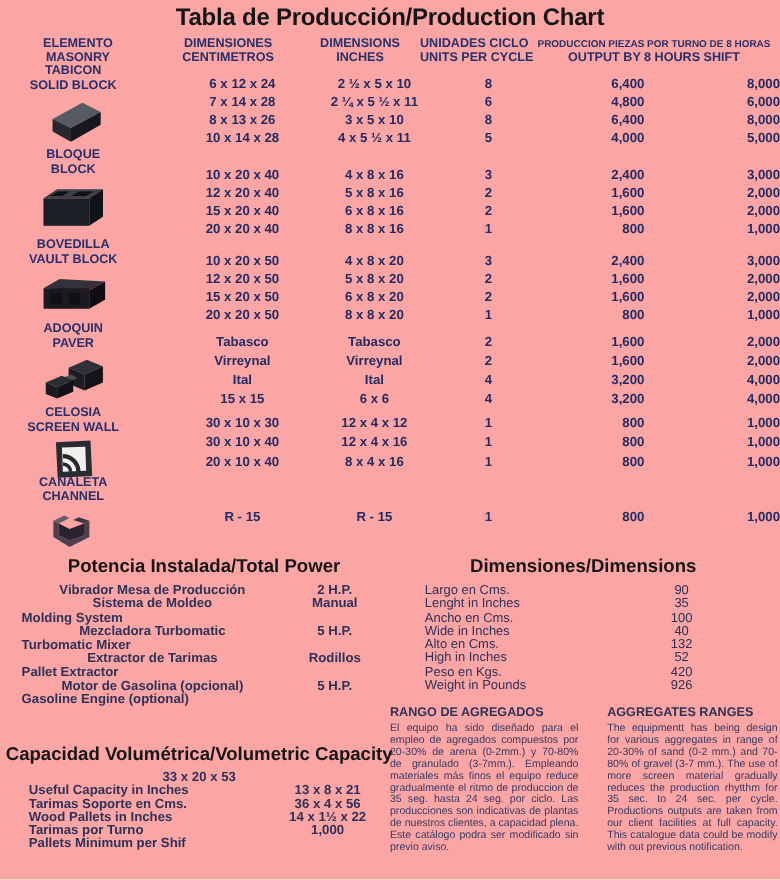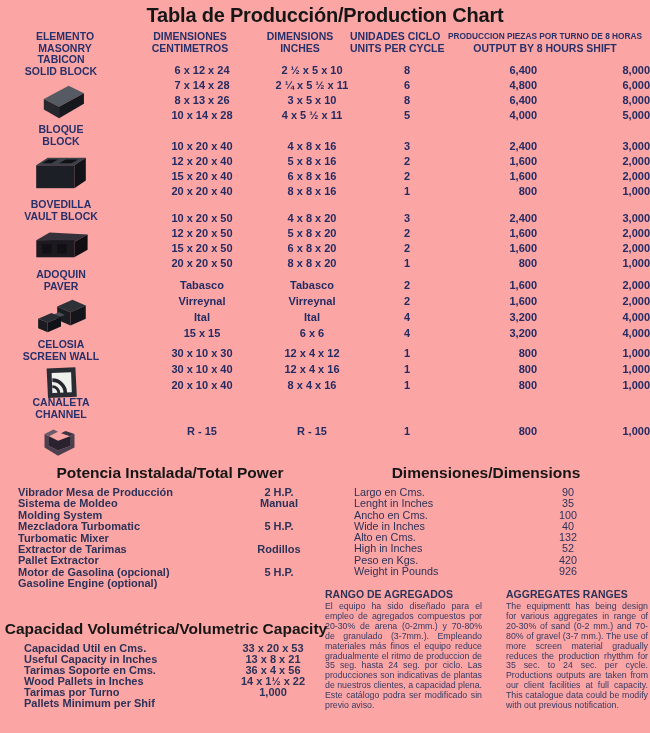--- a/index.html
+++ b/index.html
@@ -32,21 +32,21 @@
   .c{display:block;}
   .c.cm{width:120px;text-align:center;}
   .c.in{width:100px;text-align:center;}
   .c.u{width:90px;text-align:center;}
   .c.o1{width:85px;text-align:right;}
   .c.o2{width:113px;text-align:right;}
   
   .sec-h{font-size:15.5px;font-weight:bold;color:#161616;text-align:center;margin-bottom:5px;}
   .power{position:absolute;left:18px;top:464px;width:304px;}
   .pline{font-size:11px;font-weight:bold;color:#2c3258;line-height:11.4px;display:flex;}
-  .plabel{flex:1;text-align:left;}
+  .plabel{flex:1;text-align:center;}
   .pvalue{width:86px;text-align:center;}
   .dims{position:absolute;left:340px;top:464px;width:292px;}
   .ditem{display:flex;font-size:10.8px;font-weight:normal;color:#2c3258;line-height:11.3px;}
   .dlabel{width:164px;padding-left:14px;}
   .dvalue{width:100px;text-align:center;}
   .agg{position:absolute;}
   .agg-es{left:325px;top:588px;width:157px;}
   .agg-en{left:506px;top:588px;width:142px;}
   .agg-h{font-size:10.5px;font-weight:bold;color:#2c3258;margin-bottom:2px;}
   .agg-p{font-size:8.8px;line-height:9.9px;color:#333a63;text-align:justify;margin:0;}
@@ -450,21 +450,20 @@
   <div class="agg agg-en">
     <div class="agg-h">AGGREGATES RANGES</div>
     <p class="agg-p">The equipmentt has being design for various aggregates in range of 20-30% of sand (0-2 mm.) and 70-80% of gravel (3-7 mm.). The use of more screen material gradually reduces the production rhytthm for 35 sec. to 24 sec. per cycle. Productions outputs are taken from our client facilities at full capacity. This catalogue data could be modify with out previous notification.</p>
   </div>
 
   <div class="capacity">
     <div class="sec-h">Capacidad Volumétrica/Volumetric Capacity</div>
     <div>
 
         <div class="citem">
-          <span class="clabel">Capacidad Util en Cms.</span>
           <span class="cvalue">33 x 20 x 53</span>
         </div>
 
         <div class="citem">
           <span class="clabel">Useful Capacity in Inches</span>
           <span class="cvalue">13 x 8 x 21</span>
         </div>
 
         <div class="citem">
           <span class="clabel">Tarimas  Soporte en Cms.</span>

